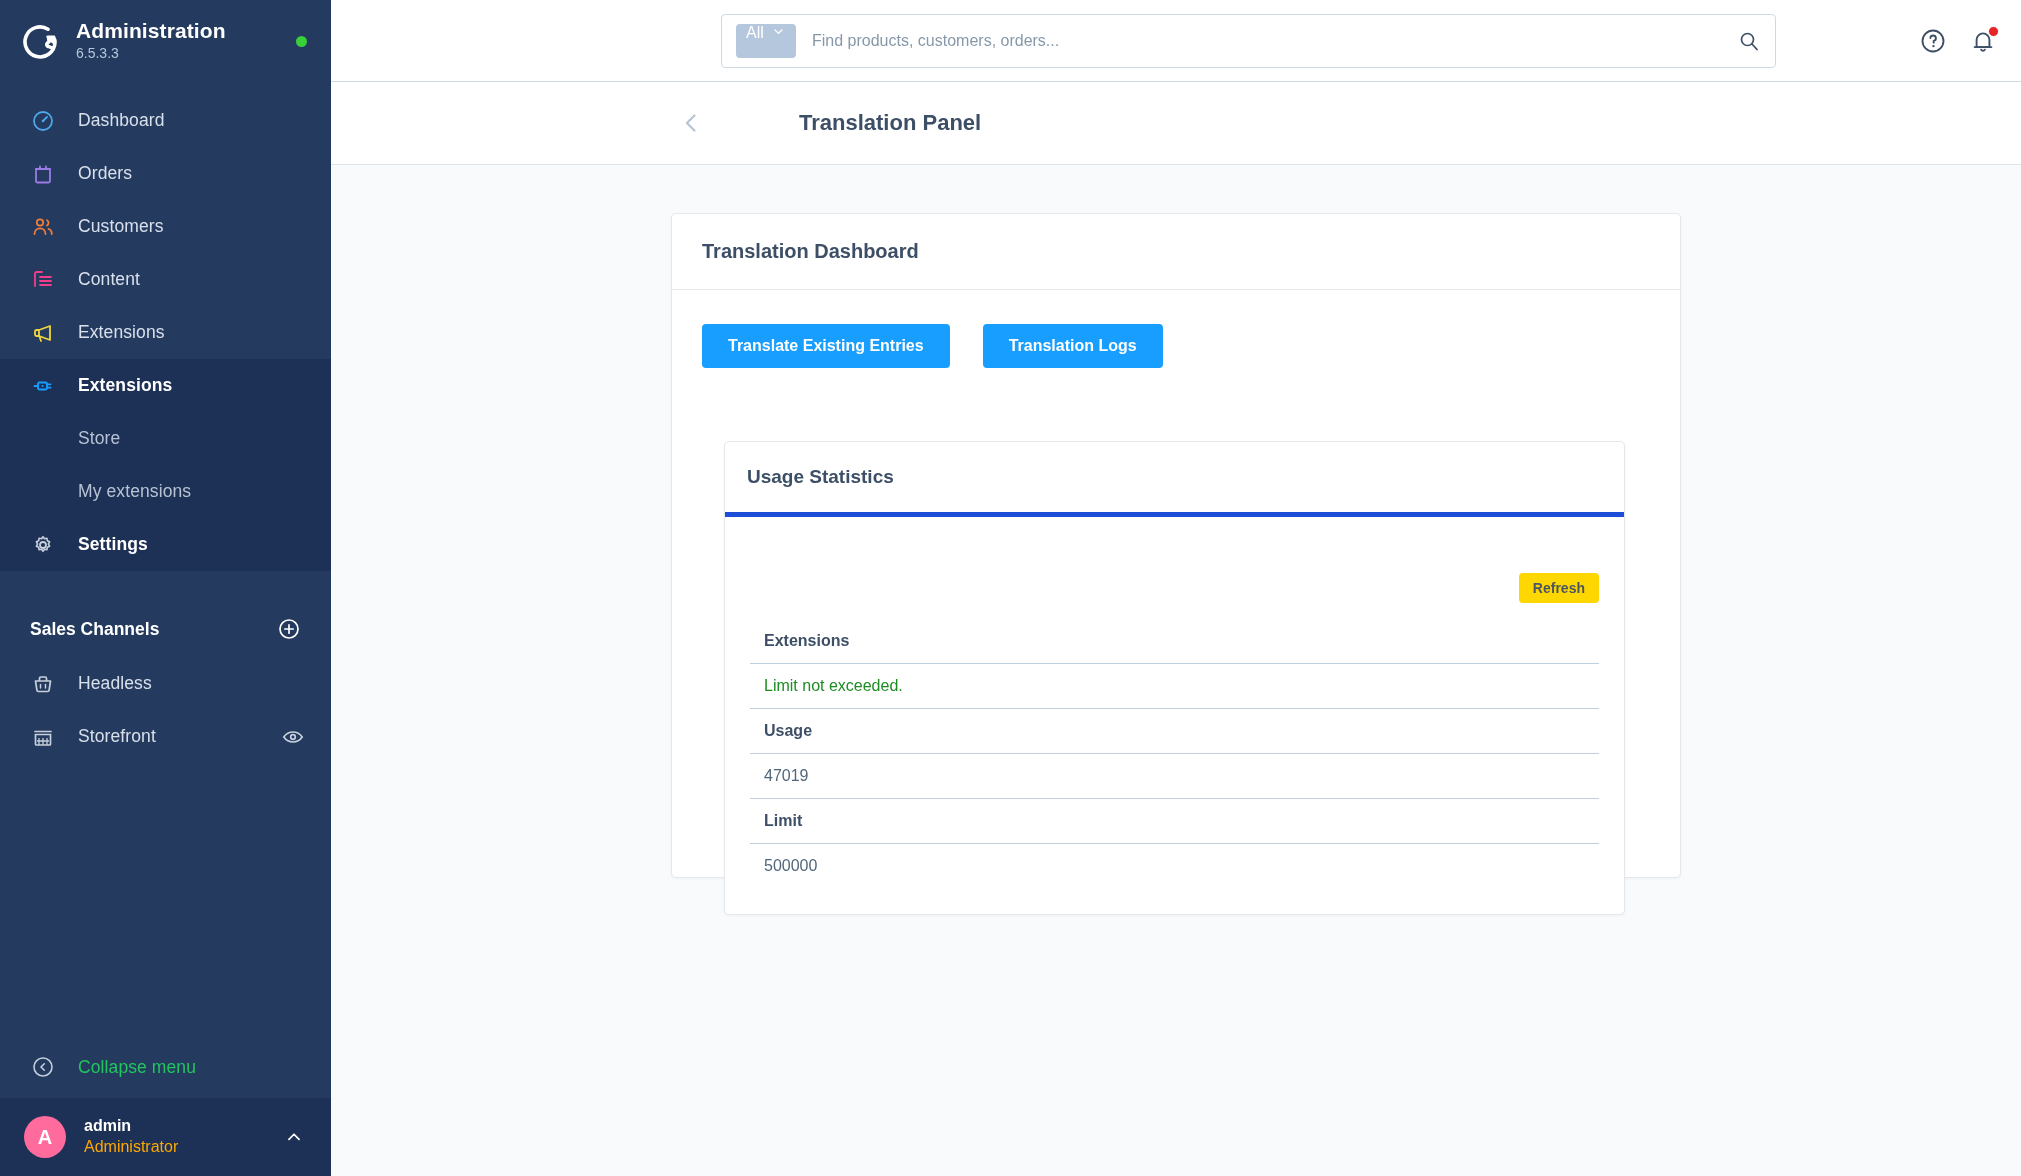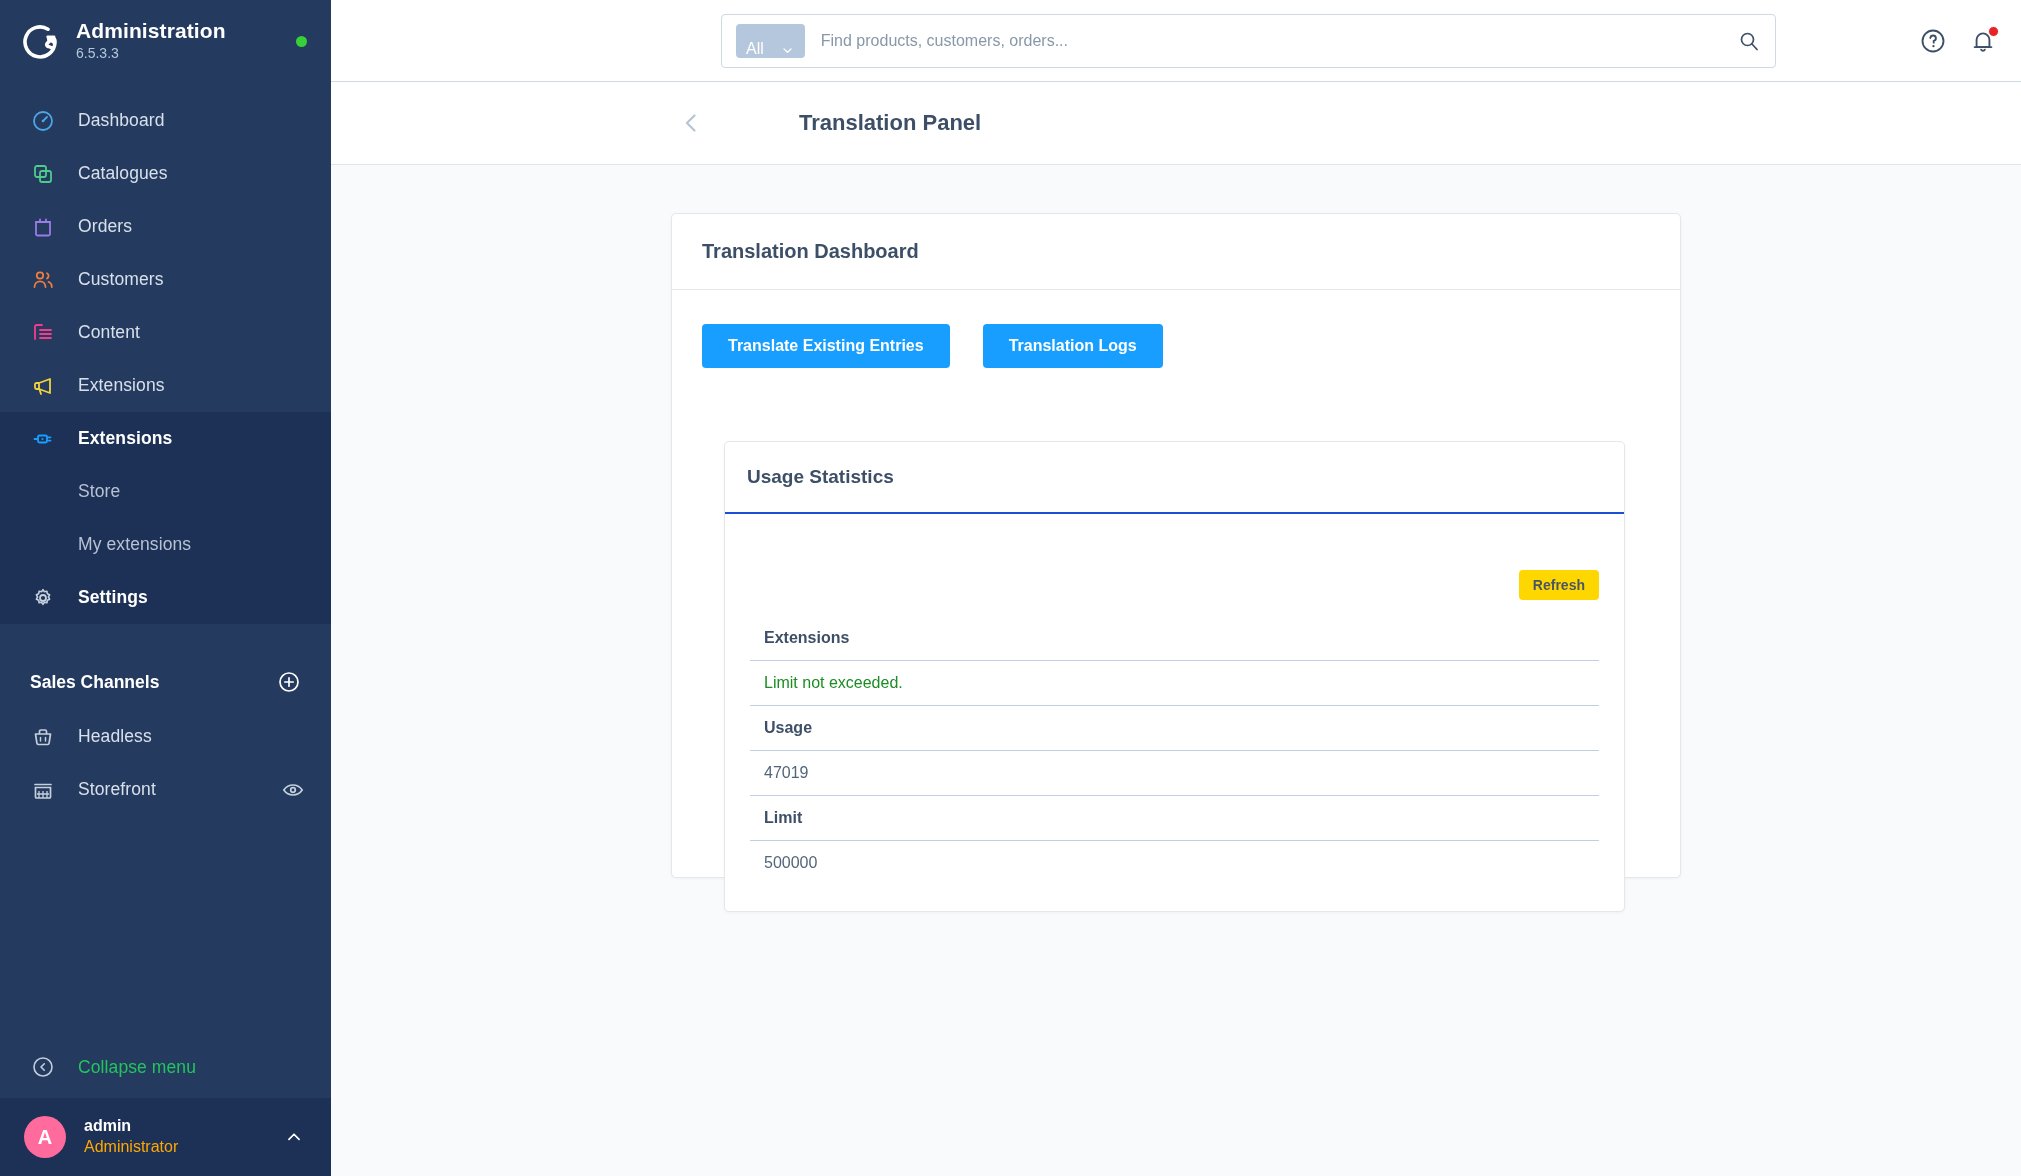--- a/index.html
+++ b/index.html
@@ -88,21 +88,21 @@
   }
   .search-wrap {
     position: absolute; left: 390px; top: 14px;
     width: 1055px; height: 54px;
     background: #fff; border: 1px solid #d1d9e0; border-radius: 4px;
     display: flex; align-items: center; padding: 0 14px 0 14px;
   }
   .search-pill {
     background: #b4c7dc; border-radius: 4px;
     height: 34px; min-width: 60px; padding: 0 10px;
-    display: flex; align-items: flex-end; gap: 16px; cursor: pointer;
+    display: flex; align-items: flex-start; gap: 7px; cursor: pointer;
   }
   .search-pill span { color: #fff; font-size: 16px; }
   .search-input {
     flex: 1; border: none; outline: none; background: transparent;
     font-family: "Liberation Sans", sans-serif; font-size: 16px;
     color: #52667a; padding-left: 16px;
   }
   .search-input::placeholder { color: #8798a8; }
   .search-mag { width: 24px; height: 24px; cursor: pointer; }
 
@@ -157,21 +157,21 @@
     cursor: pointer;
   }
 
   .inner-card {
     margin: 73px 25px 0 22px;
     background: #fff;
     border: 1px solid #e4e8ec;
     border-radius: 5px;
     box-shadow: 0 1px 3px rgba(120,135,150,.08);
   }
-  .inner-head { padding: 24px 22px; border-bottom: 2px solid #1d4ed8; }
+  .inner-head { padding: 24px 22px; border-bottom: 5px solid #1d4ed8; }
   .inner-head h3 { font-size: 19px; font-weight: bold; color: #3d4f66; }
   .inner-body { padding: 20px 25px 26px 25px; }
 
   .refresh-row { display: flex; justify-content: flex-end; padding-right: 0; margin-top: 36px; }
   .btn-yellow {
     background: #ffd700; color: #4b5563;
     border: none; border-radius: 4px;
     font-family: "Liberation Sans", sans-serif;
     font-size: 14px; font-weight: bold;
     padding: 0 14px; height: 30px;
@@ -216,29 +216,20 @@
       <span class="sb-ico">
         <svg viewBox="0 0 24 24" width="24" height="24">
             <circle cx="12" cy="12" r="9" fill="none" stroke="#4DA6E8" stroke-width="1.8"></circle>
             <path d="M12 12l4-4" stroke="#4DA6E8" stroke-width="1.8" stroke-linecap="round"></path>
             <circle cx="12" cy="12" r="1.3" fill="#4DA6E8"></circle>
           </svg>
       </span>
       <span class="sb-label">Dashboard</span>
     </div>
 
-    <div class="sb-item">
-      <span class="sb-ico">
-        <svg viewBox="0 0 24 24" width="24" height="24">
-            <rect x="4" y="4" width="11" height="11" rx="2" fill="none" stroke="#4ECB8D" stroke-width="1.8"></rect>
-            <rect x="9" y="9" width="11" height="11" rx="2" fill="none" stroke="#4ECB8D" stroke-width="1.8"></rect>
-          </svg>
-      </span>
-      <span class="sb-label">Catalogues</span>
-    </div>
 
     <div class="sb-item">
       <span class="sb-ico">
         <svg viewBox="0 0 24 24" width="24" height="24">
             <path d="M5 7h14v12a1.5 1.5 0 0 1-1.5 1.5h-11A1.5 1.5 0 0 1 5 19z" fill="none" stroke="#9B7BE8" stroke-width="1.8"></path>
             <path d="M9 7V4.5M15 7V4.5" stroke="#9B7BE8" stroke-width="1.8" stroke-linecap="round"></path>
           </svg>
       </span>
       <span class="sb-label">Orders</span>
     </div>

